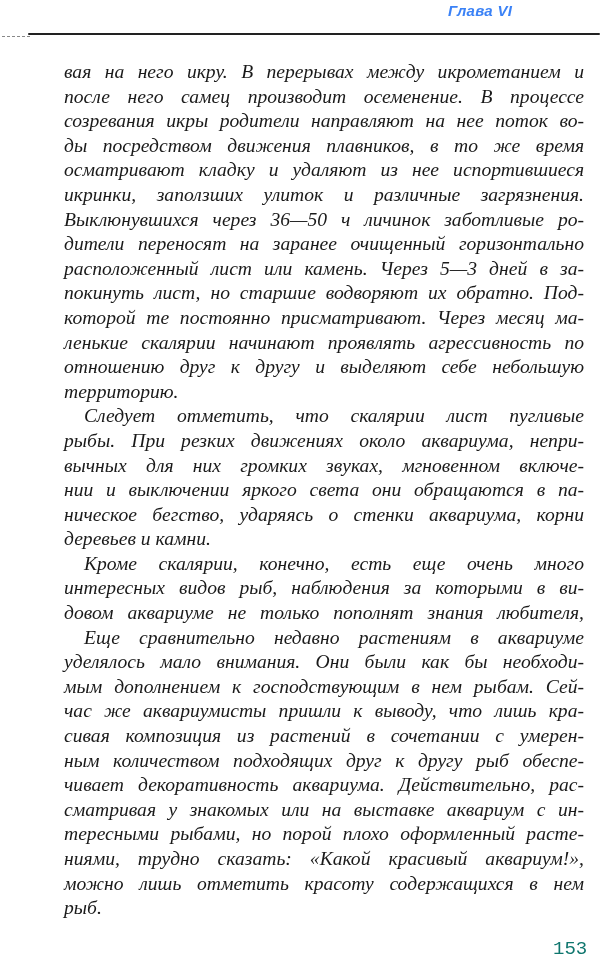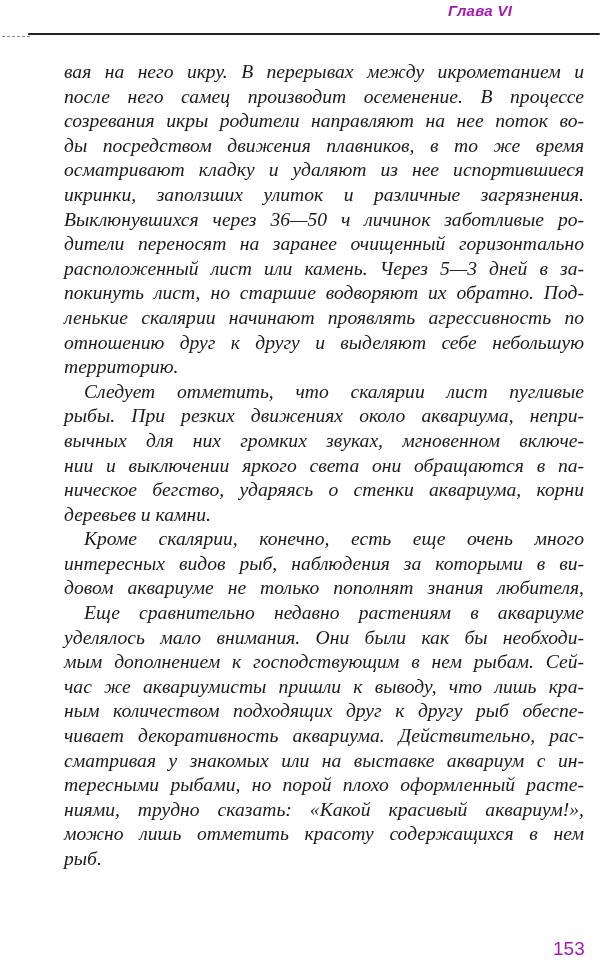--- a/index.html
+++ b/index.html
@@ -1,60 +1,62 @@
 <!DOCTYPE html>
 <html><head>
 <meta charset="utf-8">
 <style>
   html, body { margin:0; padding:0; background:#fff; }
   body { width:600px; height:975px; position:relative; overflow:hidden; color:#1a1a1a; }
-  .header-title { position:absolute; top:2px; left:448px; font-family:"Liberation Sans", sans-serif; font-style:italic; font-weight:bold; font-size:15px; letter-spacing:0.3px; color:#a21caf; }
+  .header-title { position:absolute; top:2px; left:448px; font-family:"Liberation Sans", sans-serif; font-style:italic; font-weight:bold; font-size:15px; letter-spacing:0.3px; color:#3b82f6; }
   .header-rule { position:absolute; top:33px; left:28px; width:572px; height:2px; background:#222; border-radius:1px; }
   .header-rule-dash { position:absolute; top:36px; left:2px; width:28px; border-top:1px dashed #888; }
   .body-text { position:absolute; top:60px; left:64px; width:520px; font-family:"Liberation Serif", serif; font-size:19.6px; line-height:24.6px; }
   .line { display:block; white-space:nowrap; text-align:justify; text-align-last:justify; height:24.6px;font-style:italic; }
   .line.last { text-align-last:left; }
   .line.indent { padding-left:20px; }
-  .page-number { position:absolute; top:938px; left:553px; font-family:Liberation Sans, sans-serif; font-size:19px; color:#a21caf; }
+  .page-number { position:absolute; top:938px; left:553px; font-family:Liberation Mono, monospace; font-size:19px; color:#0f766e; }
 </style>
 </head>
 <body>
 
 <div>
   <div class="header-rule-dash"></div>
   <div class="header-title">Глава VI</div>
   <div class="header-rule"></div>
 
   <div class="body-text" id="body-text">
       <span class="line">вая на него икру. В перерывах между икрометанием и</span>
       <span class="line">после него самец производит осеменение. В процессе</span>
       <span class="line">созревания икры родители направляют на нее поток во-</span>
       <span class="line">ды посредством движения плавников,  в то же время</span>
       <span class="line">осматривают кладку и удаляют из нее испортившиеся</span>
       <span class="line">икринки, заползших улиток и различные загрязнения.</span>
       <span class="line">Выклюнувшихся через 36—50 ч личинок заботливые ро-</span>
       <span class="line">дители переносят на заранее очищенный горизонтально</span>
       <span class="line">расположенный лист или камень. Через 5—3 дней в за-</span>
       <span class="line">покинуть лист, но старшие водворяют их обратно. Под-</span>
+      <span class="line">которой те постоянно присматривают. Через месяц ма-</span>
       <span class="line">ленькие скалярии начинают проявлять агрессивность по</span>
       <span class="line">отношению друг к другу и выделяют себе небольшую</span>
       <span class="line last">территорию.</span>
       <span class="line indent">Следует отметить,  что  скалярии  лист  пугливые</span>
       <span class="line">рыбы. При резких движениях около аквариума, непри-</span>
       <span class="line">вычных для них громких звуках, мгновенном включе-</span>
       <span class="line">нии и выключении яркого света они обращаются в па-</span>
       <span class="line">ническое бегство, ударяясь о стенки аквариума, корни</span>
       <span class="line last">деревьев и камни.</span>
       <span class="line indent">Кроме скалярии, конечно, есть  еще  очень  много</span>
       <span class="line">интересных видов рыб, наблюдения за которыми в ви-</span>
       <span class="line">довом аквариуме не только пополнят знания любителя,</span>
       <span class="line indent">Еще сравнительно недавно  растениям в аквариуме</span>
       <span class="line">уделялось мало внимания. Они были как бы необходи-</span>
       <span class="line">мым дополнением к господствующим в нем рыбам. Сей-</span>
       <span class="line">час же аквариумисты пришли к выводу, что лишь кра-</span>
+      <span class="line">сивая композиция из растений  в сочетании с умерен-</span>
       <span class="line">ным количеством подходящих друг к другу рыб обеспе-</span>
       <span class="line">чивает декоративность аквариума. Действительно, рас-</span>
       <span class="line">сматривая у знакомых или на выставке аквариум с ин-</span>
       <span class="line">тересными рыбами, но порой плохо оформленный расте-</span>
       <span class="line">ниями, трудно сказать: «Какой красивый аквариум!»,</span>
       <span class="line">можно лишь отметить красоту  содержащихся  в  нем</span>
       <span class="line last">рыб.</span>
     </div>
 
   <div class="page-number">153</div>

